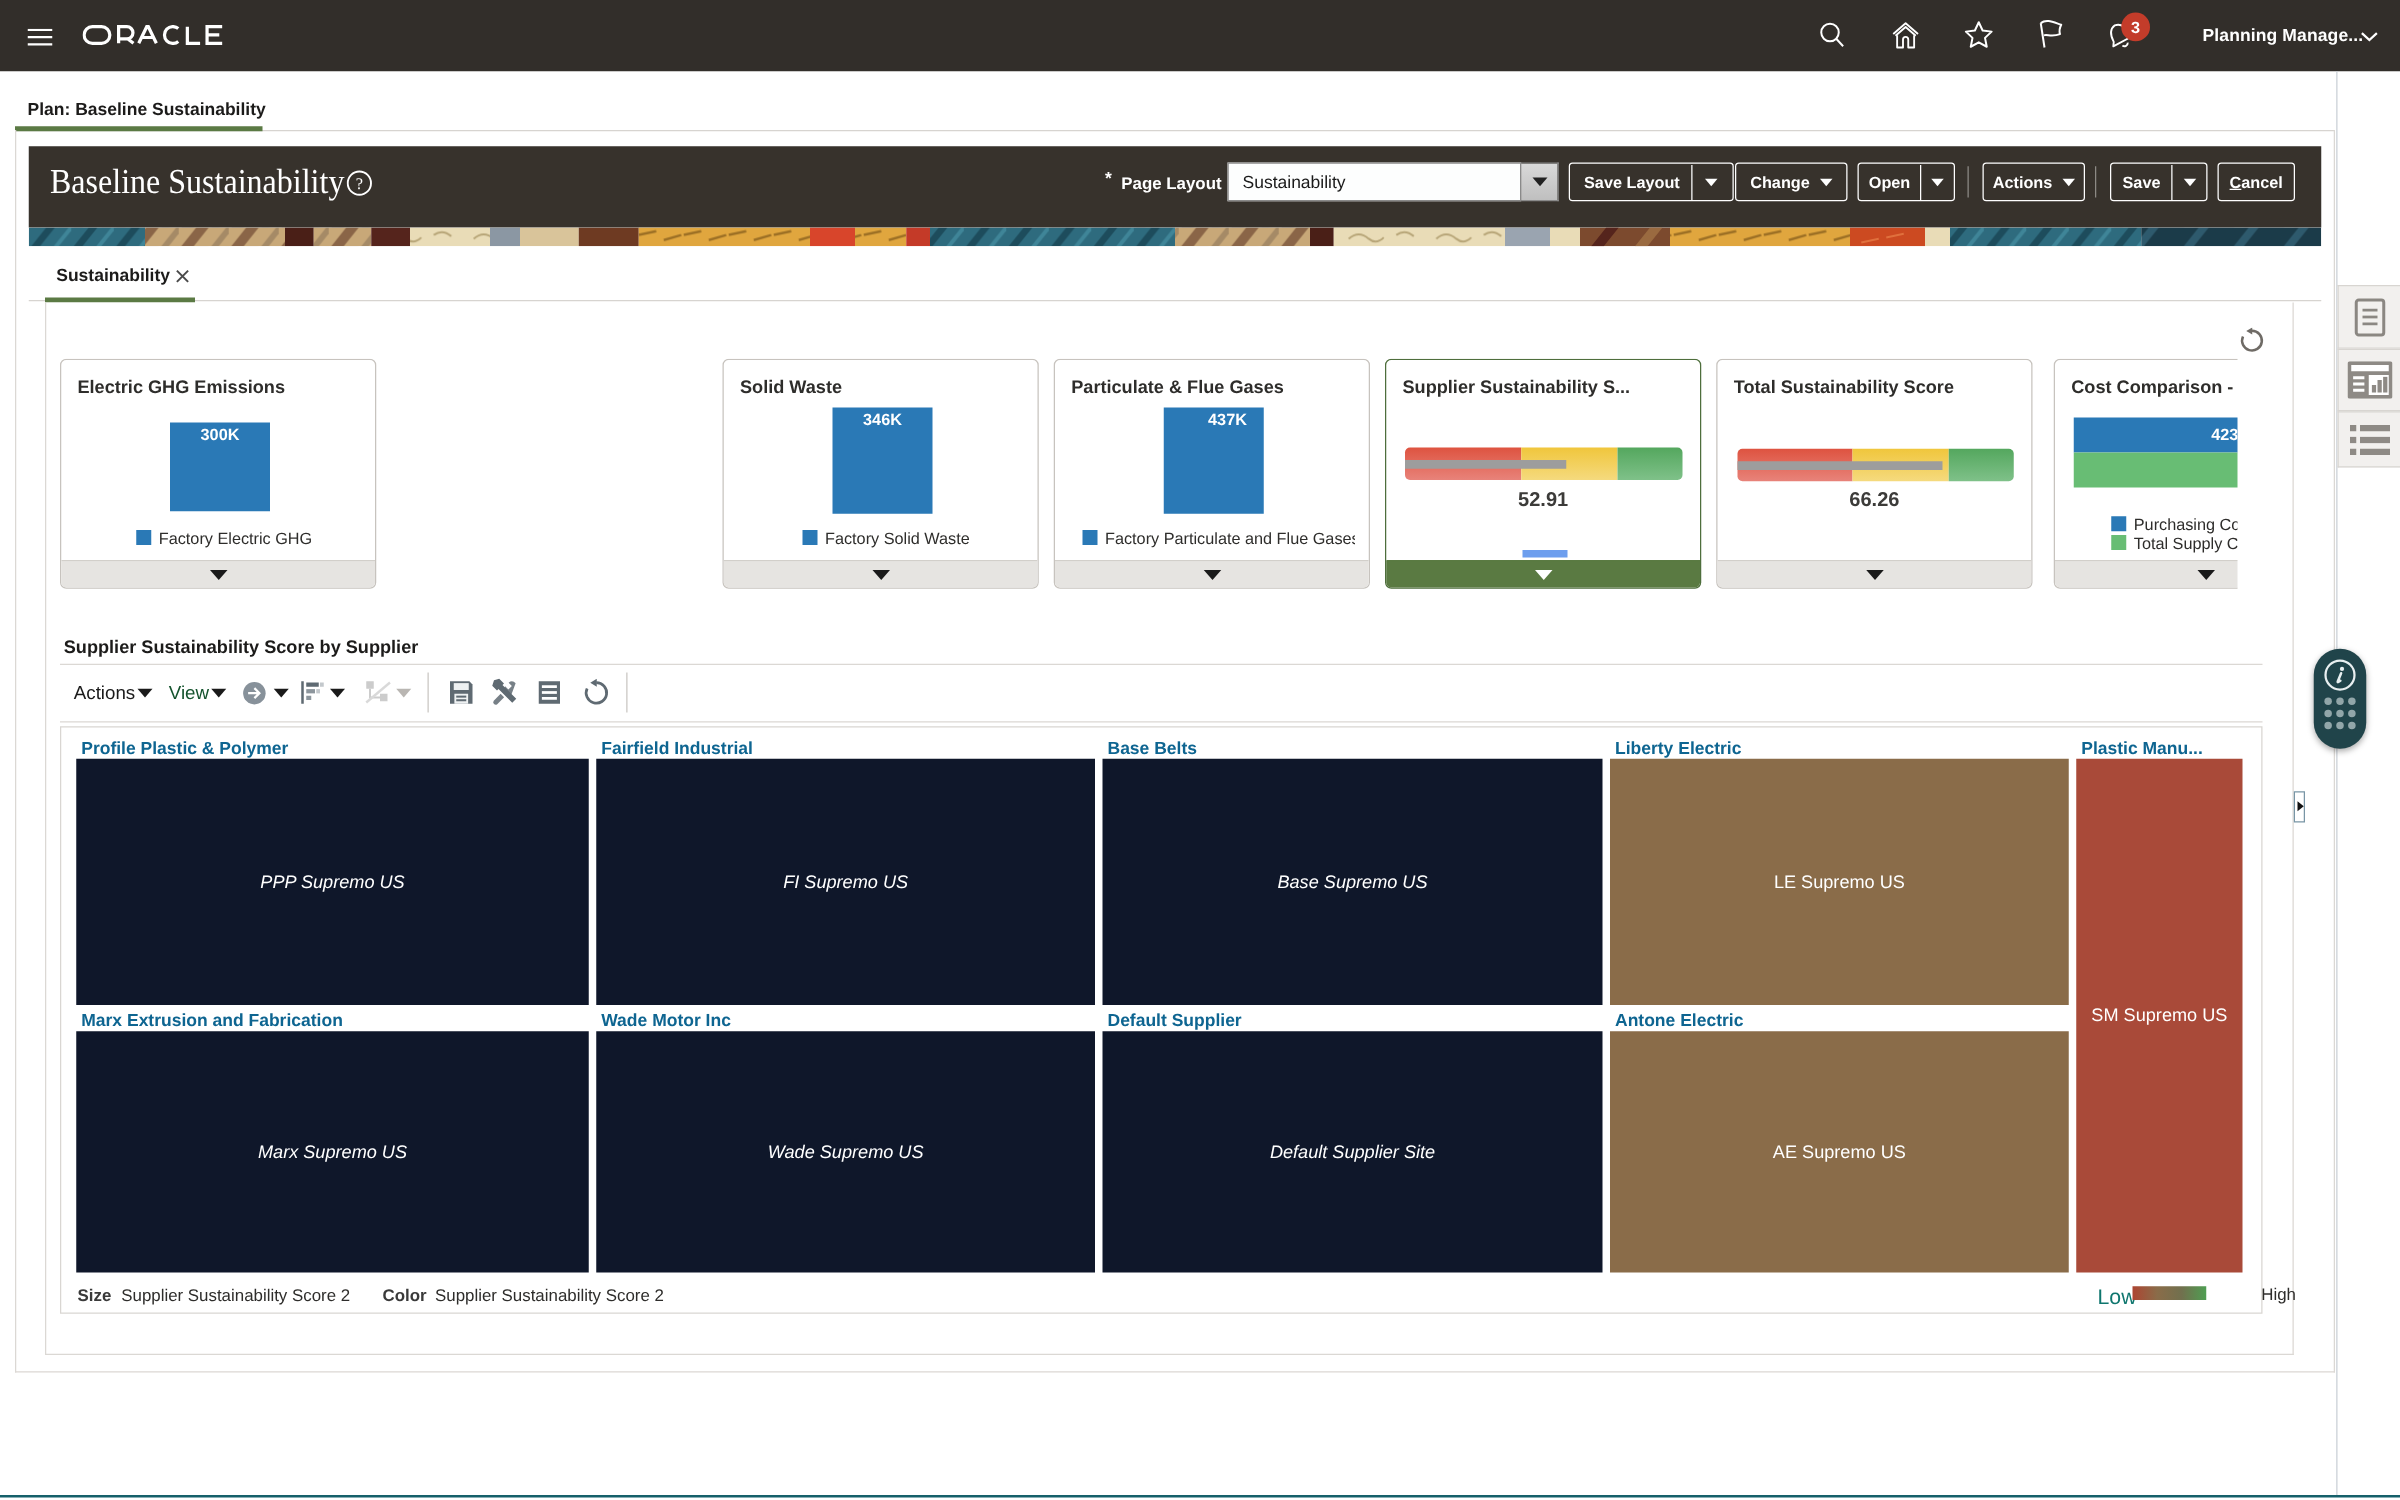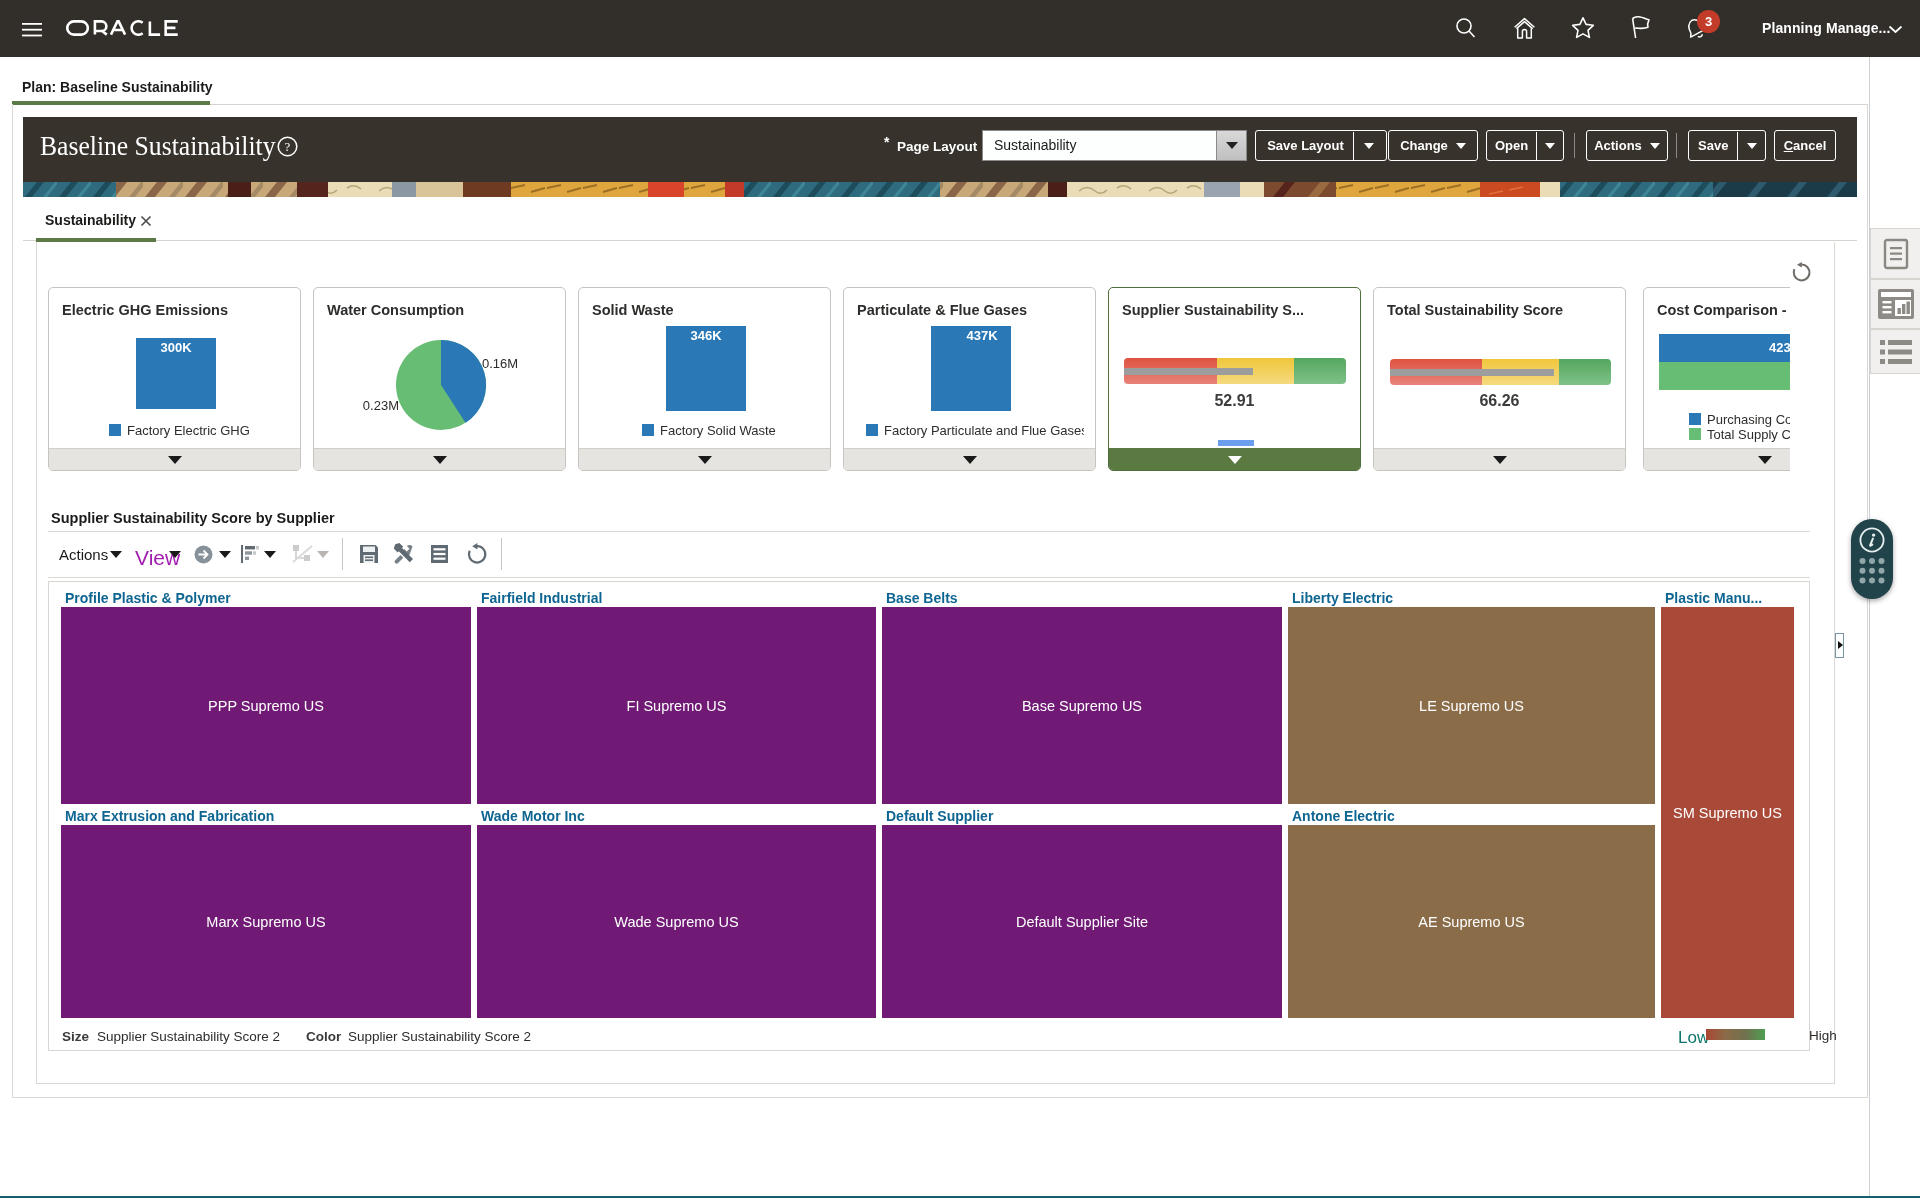--- a/index.html
+++ b/index.html
@@ -12,21 +12,21 @@
   .card { position:absolute; top:287px; width:253px; height:184px; background:#fff; border:1px solid #c7c3be; border-radius:5px; }
   .cardtitle { position:absolute; left:13px; top:14px; font-size:14.5px; font-weight:bold; color:#2e2d2b; white-space:nowrap; overflow:hidden; }
   .cardfoot { position:absolute; left:0; right:0; bottom:0; height:22px; background:#e6e4e1; border-top:1px solid #d2cfca; border-radius:0 0 4px 4px; }
   .fcaret { position:absolute; left:50%; top:7px; margin-left:-7px; width:0; height:0; border-left:7px solid transparent; border-right:7px solid transparent; border-top:8px solid #1a1a1a; }
   .legsq { position:absolute; width:12px; height:12px; }
   .legtx { position:absolute; font-size:13px; color:#2e2d2b; white-space:nowrap; }
   .barval { position:absolute; color:#fff; font-size:13px; font-weight:bold; text-align:center; }
   .tile { position:absolute; }
   .tilehead { position:absolute; left:0; right:0; top:0; height:17px; background:#fff; color:#0e6591; font-size:14px; font-weight:bold; padding-left:4px; line-height:16px; white-space:nowrap; overflow:hidden; }
   .tilebody { position:absolute; left:0; right:0; top:17px; bottom:0; display:flex; align-items:center; justify-content:center; color:#fff; font-size:14.5px; }
-  .olive { background:#701a75; }
+  .olive { background:#0f172a;font-style:italic; }
   .brown { background:#8a6c49; }
   .railcell { position:absolute; left:1870px; width:50px; background:#f2f0ee; border:1px solid #d8d5d1; border-right:none; display:flex; align-items:center; justify-content:center; }
 </style>
 </head>
 <body>
 <div id="page">
 
 <div class="abs" style="left:0;top:0;width:1920px;height:57px;background:#322e2a;"></div>
 <svg class="abs" style="left:22px;top:23px;" width="20" height="14" viewBox="0 0 20 14">
   <rect x="0" y="0" width="20" height="1.8" fill="#fff"></rect>
@@ -206,32 +206,20 @@
   <div class="cardtitle">Electric GHG Emissions</div>
   <div class="abs" style="left:87px;top:50px;width:80px;height:71px;background:#2a79b6;"></div>
   <div class="barval" style="left:87px;top:52px;width:80px;">300K</div>
   <div class="legsq" style="left:60px;top:136px;background:#2a79b6;"></div>
   <div class="legtx" style="left:78px;top:135px;">Factory Electric GHG</div>
   <div class="cardfoot">
           <div class="fcaret"></div>
         </div>
 </div>
 
-<div class="card" style="left:265px;top:0;">
-  <div class="cardtitle">Water Consumption</div>
-  <svg class="abs" style="left:81px;top:51px;" width="92" height="92" viewBox="0 0 92 92">
-    <circle cx="46" cy="46" r="45" fill="#68bd74"></circle>
-    <path d="M46 46 L46 1 A45 45 0 0 1 70.5 83.8 Z" fill="#2a79b6"></path>
-  </svg>
-  <div class="legtx" style="left:168px;top:68px;">0.16M</div>
-  <div class="legtx" style="left:35px;top:110px;width:50px;text-align:right;">0.23M</div>
-  <div class="cardfoot">
-          <div class="fcaret"></div>
-        </div>
-</div>
 
 <div class="card" style="left:530px;top:0;">
   <div class="cardtitle">Solid Waste</div>
   <div class="abs" style="left:87px;top:38px;width:80px;height:85px;background:#2a79b6;"></div>
   <div class="barval" style="left:87px;top:40px;width:80px;">346K</div>
   <div class="legsq" style="left:63px;top:136px;background:#2a79b6;"></div>
   <div class="legtx" style="left:81px;top:135px;">Factory Solid Waste</div>
   <div class="cardfoot">
           <div class="fcaret"></div>
         </div>
@@ -286,21 +274,21 @@
           <div class="fcaret" style="left:121px;"></div>
         </div>
 </div>
 </div>
 
 <div class="abs" style="left:51px;top:510px;font-size:14.5px;font-weight:bold;color:#1c1b1a;">Supplier Sustainability Score by Supplier</div>
 <div class="abs" style="left:48px;top:531px;width:1762px;height:1px;background:#dbd8d4;"></div>
 <div class="abs" style="left:48px;top:577px;width:1762px;height:1px;background:#dbd8d4;"></div>
 <div class="abs" style="left:59px;top:546px;font-size:15px;color:#1a1a1a;">Actions</div>
 <div class="caret abs" style="left:110px;top:551px;"></div>
-<div class="abs" style="left:135px;top:546px;font-size:21px;color:#a21caf;">View</div>
+<div class="abs" style="left:135px;top:546px;font-size:15px;color:#14532d;">View</div>
 <div class="caret abs" style="left:169px;top:551px;"></div>
 <svg class="abs" style="left:194px;top:545px;" width="19" height="19" viewBox="0 0 19 19">
   <circle cx="9.5" cy="9.5" r="9" fill="#87919a"></circle>
   <path d="M4.5 9.5 L12.5 9.5 M9.5 5.5 L13.5 9.5 L9.5 13.5" stroke="#fff" stroke-width="1.8" fill="none"></path>
 </svg>
 <div class="caret abs" style="left:219px;top:551px;"></div>
 <svg class="abs" style="left:240px;top:544px;" width="20" height="20" viewBox="0 0 20 20">
   <rect x="1" y="1" width="2" height="18" fill="#5f6a72"></rect>
   <rect x="5" y="2" width="10" height="3.4" fill="#5f6a72"></rect>
   <rect x="5" y="7.3" width="7" height="3.4" fill="#8d969d"></rect>

